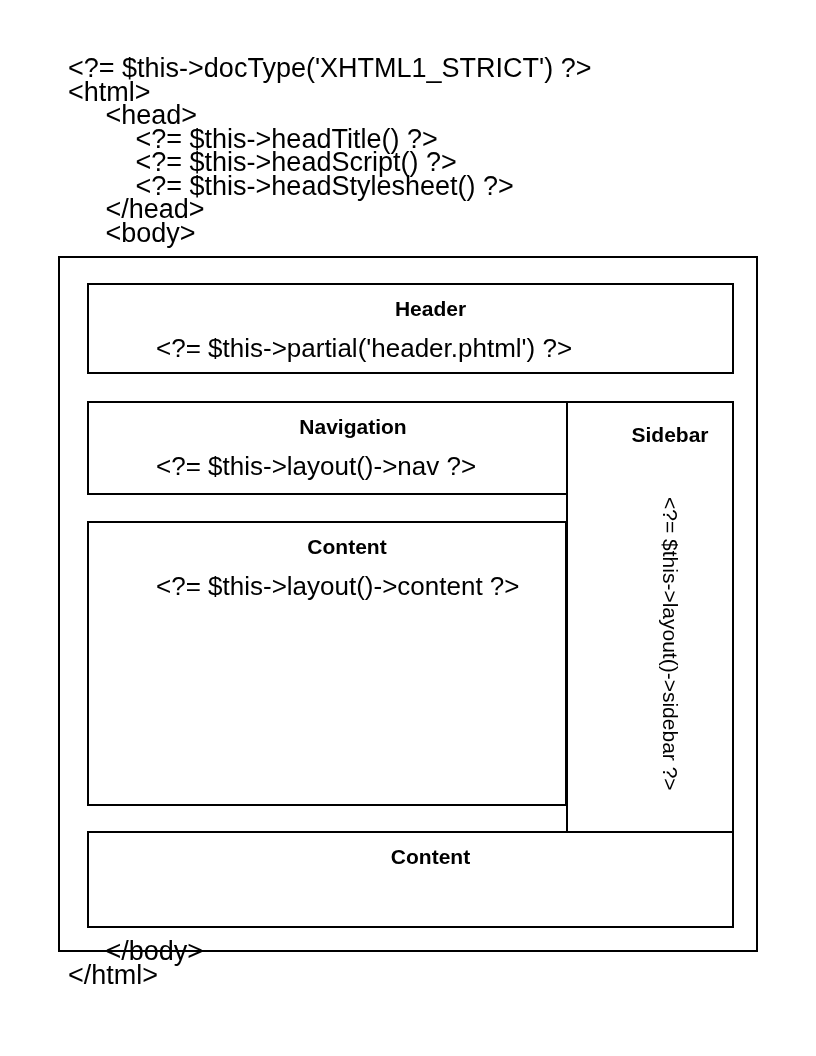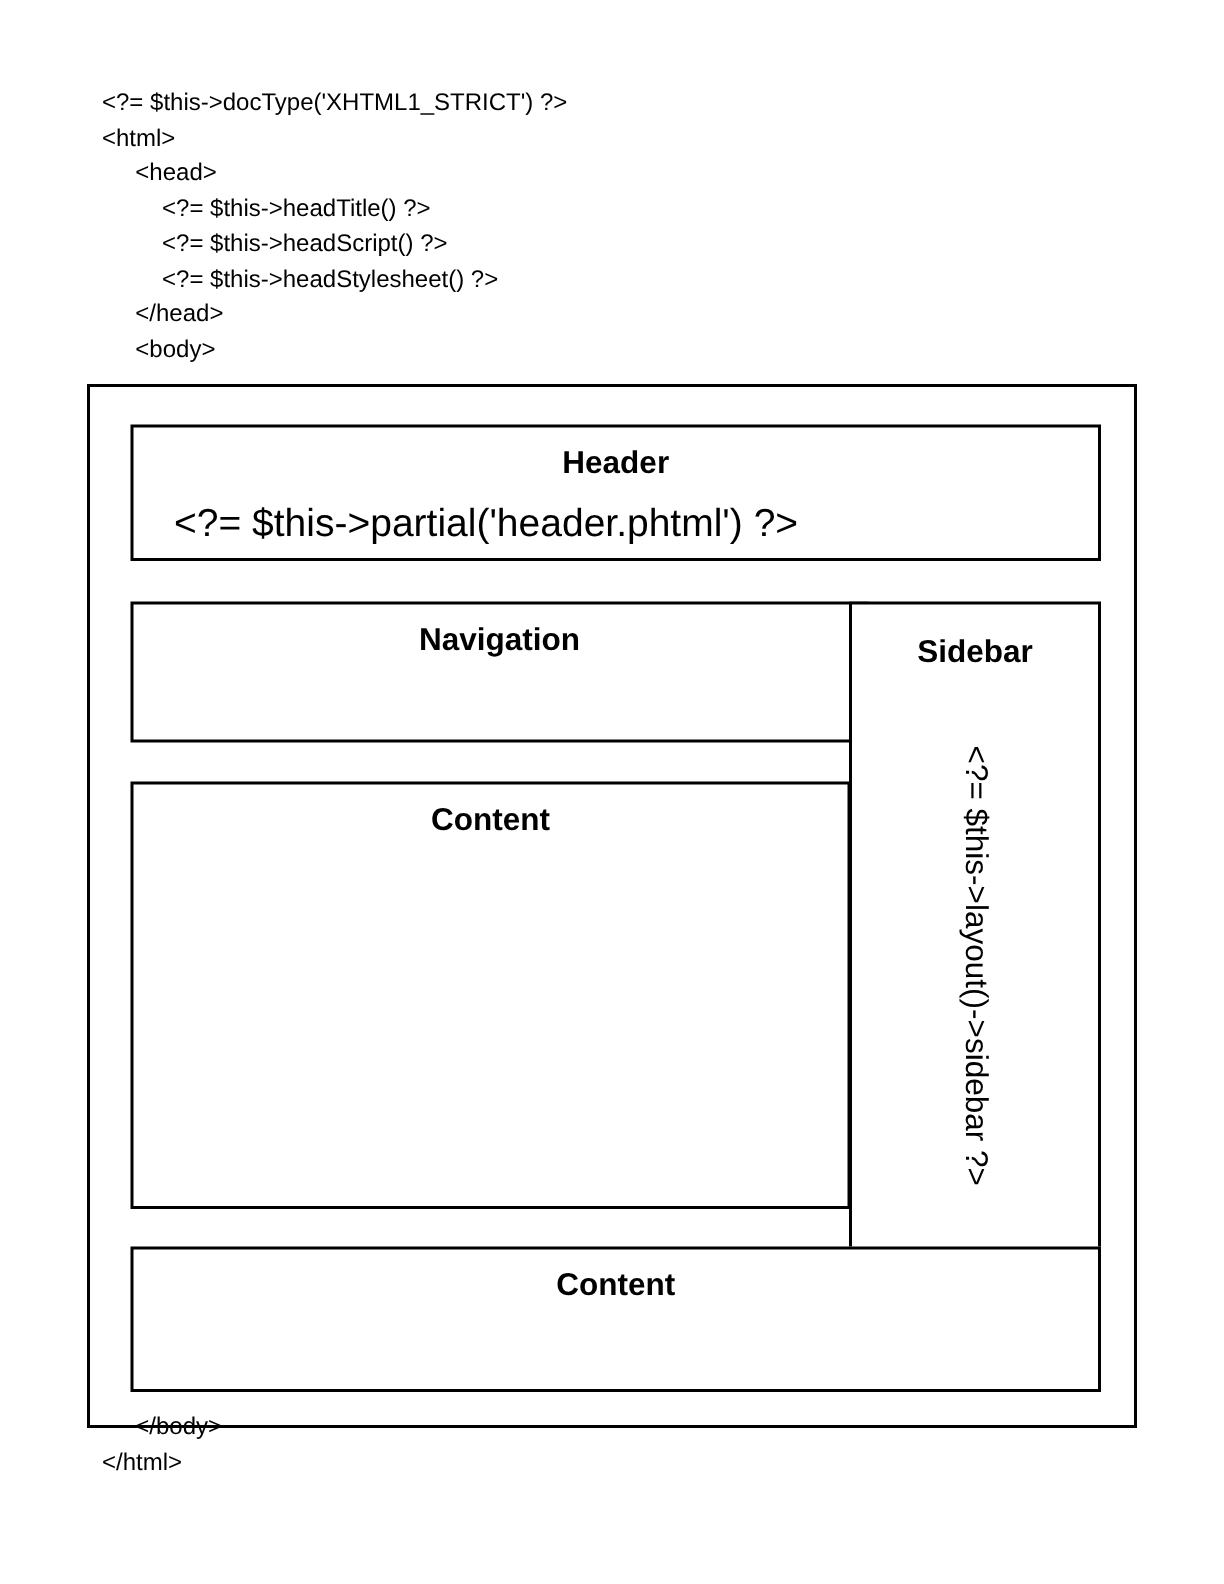--- a/index.html
+++ b/index.html
@@ -8,21 +8,21 @@
     position: relative;
     width: 816px;
     height: 1056px;
     background: #ffffff;
     font-family: "Liberation Sans", sans-serif;
     color: #000000;
     overflow: hidden;
   }
   pre.code {
     font-family: "Liberation Sans", sans-serif;
-    font-size: 16px;
+    font-size: 27px;
     line-height: 23.5px;
     white-space: pre;
     color: #000000;
   }
   .top-code {
     position: absolute;
     left: 68px;
     top: 57px;
   }
   .bottom-code {
@@ -36,20 +36,21 @@
     top: 256px;
     width: 700px;
     height: 696px;
     border: 2px solid #000000;
     background: #ffffff;
   }
   .box {
     position: absolute;
     border: 2px solid #000000;
     background: #ffffff;
+    padding-left: 40px;
   }
   .box-header    { left: 27px;  top: 25px;  width: 647px; height: 91px; }
   .box-nav       { left: 27px;  top: 143px; width: 492px; height: 94px; }
   .box-content   { left: 27px;  top: 263px; width: 480px; height: 285px; }
   .box-sidebar   { left: 506px; top: 143px; width: 168px; height: 450px;
                    display: flex; flex-direction: column; justify-content: flex-end; }
   .box-footer    { left: 27px;  top: 573px; width: 647px; height: 97px; }
   .box-title {
     font-size: 21px;
     font-weight: bold;
@@ -95,24 +96,26 @@
 
   <div class="outer-box">
 
     <div class="box box-header">
       <div class="box-title">Header</div>
       <div class="box-code">&lt;?= $this-&gt;partial('header.phtml') ?&gt;</div>
     </div>
 
     <div class="box box-nav">
       <div class="box-title">Navigation</div>
+      <div class="box-code">&lt;?= $this-&gt;layout()-&gt;nav ?&gt;</div>
     </div>
 
     <div class="box box-content">
       <div class="box-title">Content</div>
+      <div class="box-code">&lt;?= $this-&gt;layout()-&gt;content ?&gt;</div>
     </div>
 
     <div class="box box-sidebar">
       <div class="box-title sidebar-title">Sidebar</div>
       <div class="vcode-wrap">
         <span class="vcode">&lt;?= $this-&gt;layout()-&gt;sidebar ?&gt;</span>
       </div>
     </div>
 
     <div class="box box-footer">

